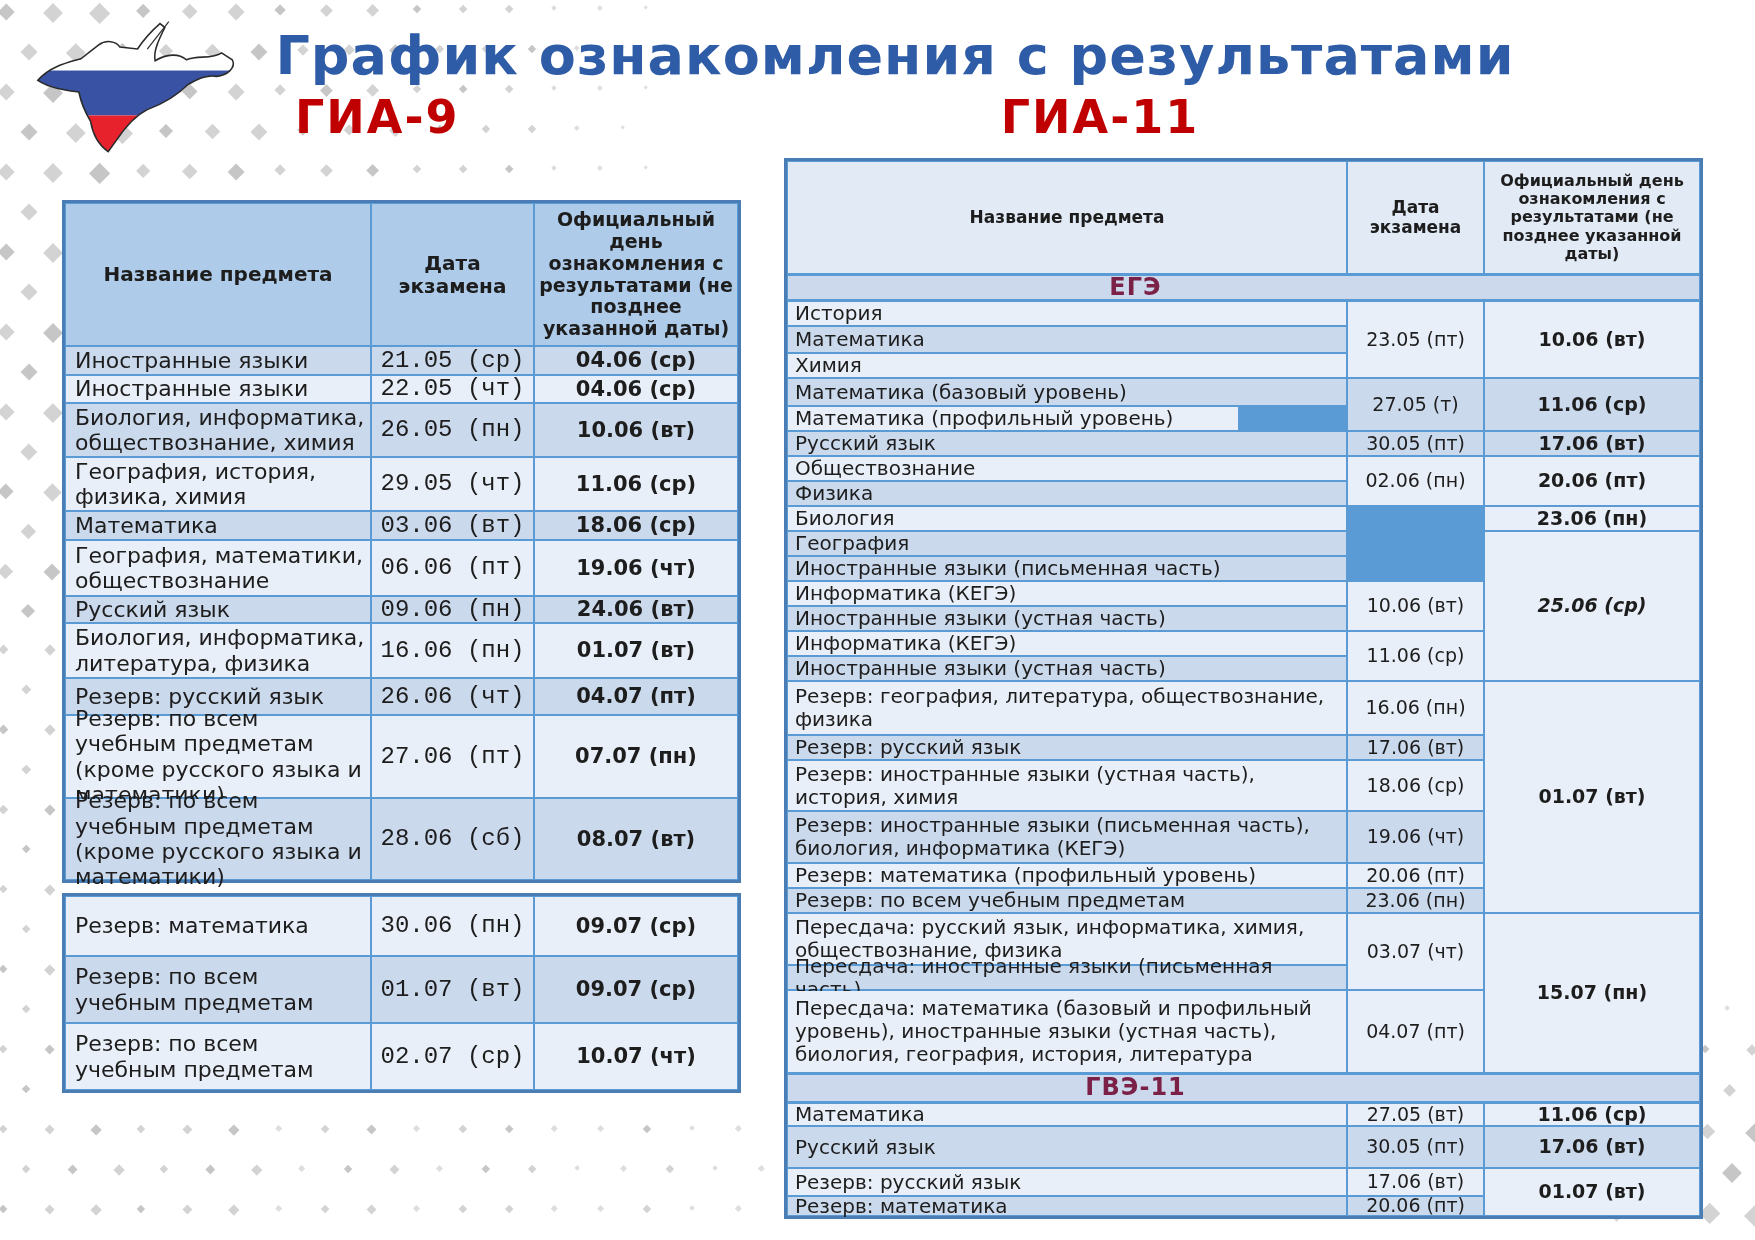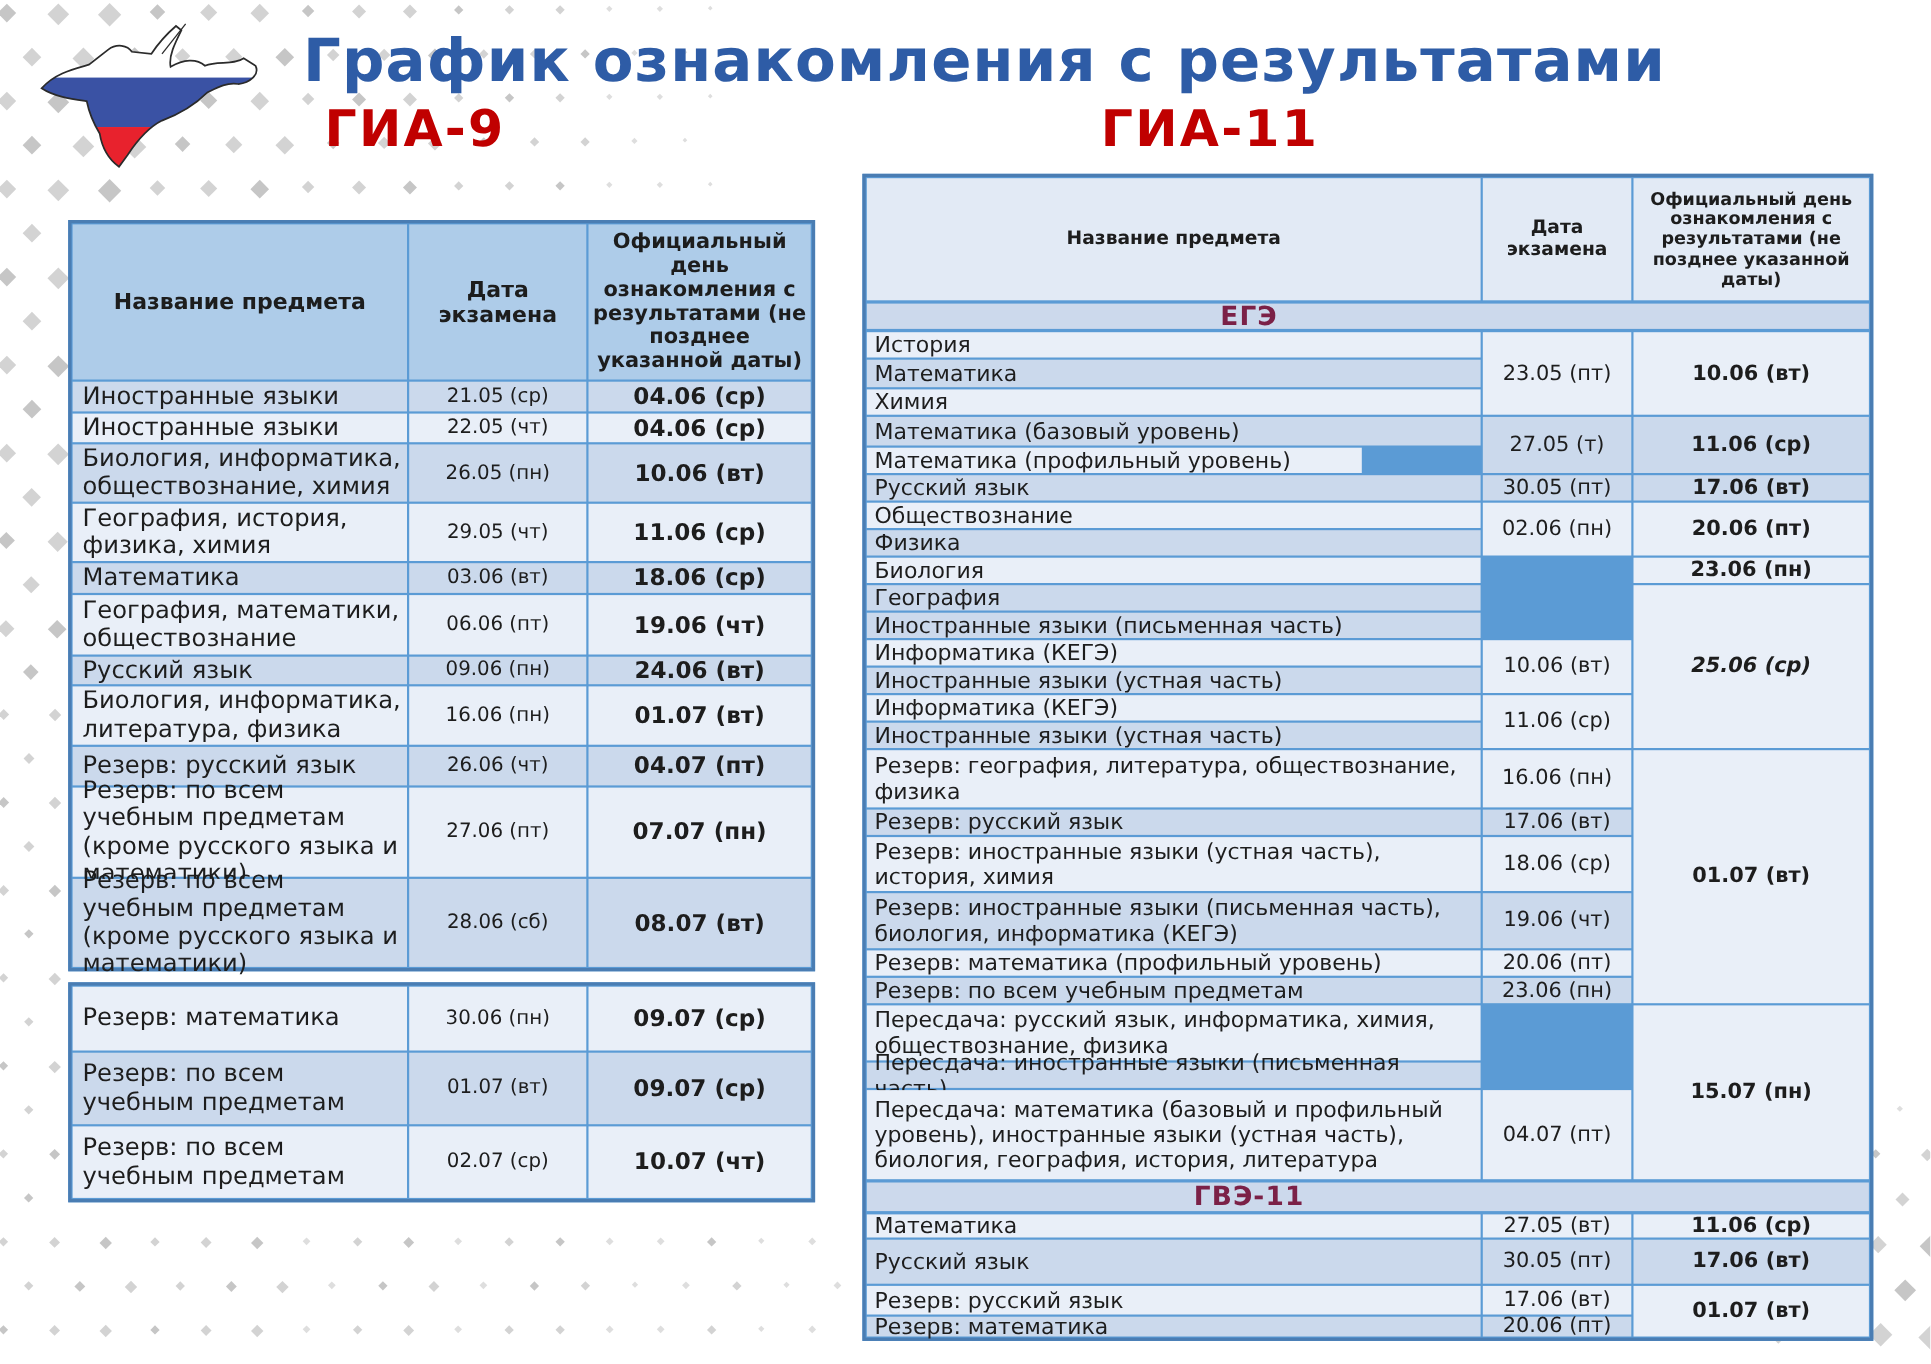--- a/index.html
+++ b/index.html
@@ -20,21 +20,21 @@
   .dark{background:#cbd9ec;}
   .hdr{background:#e2eaf5;font-weight:700;justify-content:center;text-align:center;}
   .glass{background:rgba(226,234,246,0.62);}
   .subj{justify-content:flex-start;text-align:left;padding:2px 4px 2px 9px;}
   .date{justify-content:center;text-align:center;}
   .res{justify-content:center;text-align:center;font-weight:700;}
   .section{background:#ccd9ec;color:#7b2147;font-weight:700;justify-content:center;
     text-align:center;font-size:24px;letter-spacing:1px;}
 
   .t-left .subj{font-size:22px;}
-  .t-left .date{font-size:18px;}
+  .t-left .date{font-size:24px;font-family:Liberation Mono, monospace;}
   .t-left .res{font-size:21px;}
   .t-left .hdr{font-size:20px;}
   .t-left .hdr.c2{font-size:19px;}
   .t-right .subj{font-size:20px;padding-left:7px;}
   .t-right .date{font-size:19px;}
   .t-right .res{font-size:19px;}
   .t-right .hdr{font-size:17px;}
   .t-right .hdr.c2{font-size:16px;}
 
   #crimea-map{position:absolute;left:30px;top:18px;z-index:1;}
@@ -492,20 +492,21 @@
       <div class="cell date dark" style="left: 561px; top: 271px; width: 135px; height: 23px;">30.05 (пт)</div>
       <div class="cell date light" style="left: 561px; top: 296px; width: 135px; height: 48px;">02.06 (пн)</div>
       <div class="cell date light" style="left: 561px; top: 421px; width: 135px; height: 48px;">10.06 (вт)</div>
       <div class="cell date light" style="left: 561px; top: 471px; width: 135px; height: 48px;">11.06 (ср)</div>
       <div class="cell date light" style="left: 561px; top: 521px; width: 135px; height: 52px;">16.06 (пн)</div>
       <div class="cell date dark" style="left: 561px; top: 575px; width: 135px; height: 23px;">17.06 (вт)</div>
       <div class="cell date light" style="left: 561px; top: 600px; width: 135px; height: 49px;">18.06 (ср)</div>
       <div class="cell date dark" style="left: 561px; top: 651px; width: 135px; height: 50px;">19.06 (чт)</div>
       <div class="cell date light" style="left: 561px; top: 703px; width: 135px; height: 23px;">20.06 (пт)</div>
       <div class="cell date dark" style="left: 561px; top: 728px; width: 135px; height: 23px;">23.06 (пн)</div>
+      <div class="cell date light" style="left: 561px; top: 753px; width: 135px; height: 75px;">03.07 (чт)</div>
       <div class="cell date light" style="left: 561px; top: 830px; width: 135px; height: 81px;">04.07 (пт)</div>
       <div class="cell date light" style="left: 561px; top: 943px; width: 135px; height: 21px;">27.05 (вт)</div>
       <div class="cell date dark" style="left: 561px; top: 966px; width: 135px; height: 40px;">30.05 (пт)</div>
       <div class="cell date light" style="left: 561px; top: 1008px; width: 135px; height: 26px;">17.06 (вт)</div>
       <div class="cell date dark" style="left: 561px; top: 1036px; width: 135px; height: 18px;">20.06 (пт)</div>
       <div class="cell res light" style="left: 698px; top: 141px; width: 214px; height: 75px;">10.06 (вт)</div>
       <div class="cell res dark" style="left: 698px; top: 218px; width: 214px; height: 51px;">11.06 (ср)</div>
       <div class="cell res dark" style="left: 698px; top: 271px; width: 214px; height: 23px;">17.06 (вт)</div>
       <div class="cell res light" style="left: 698px; top: 296px; width: 214px; height: 48px;">20.06 (пт)</div>
       <div class="cell res light" style="left: 698px; top: 346px; width: 214px; height: 23px;">23.06 (пн)</div>

